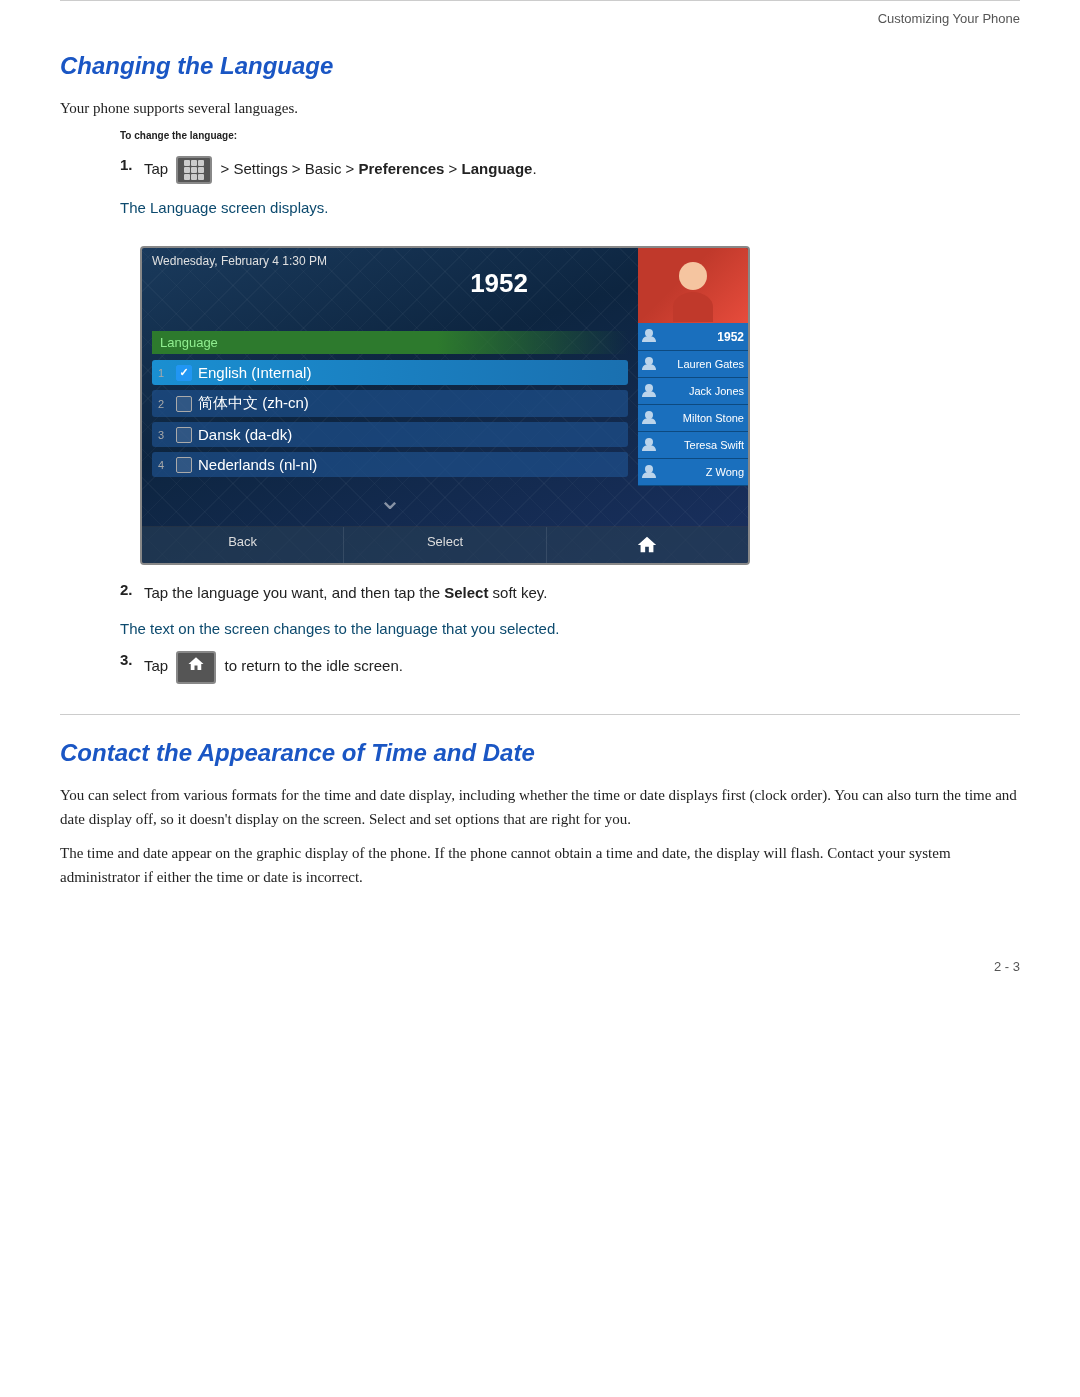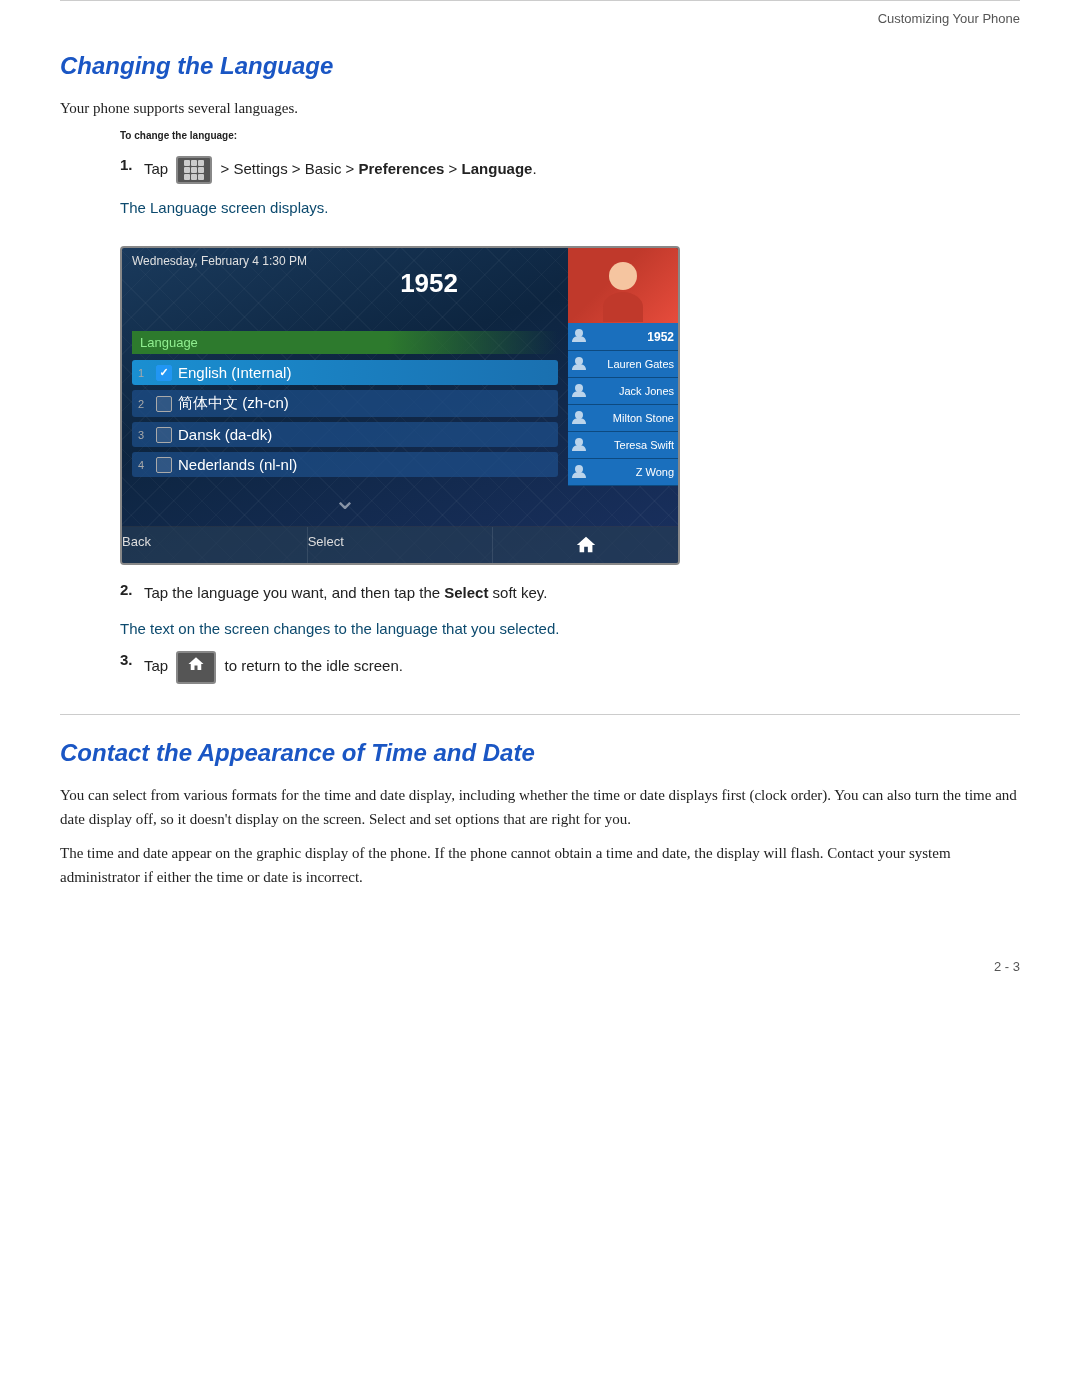--- a/index.html
+++ b/index.html
@@ -110,26 +110,27 @@
       margin: 0 4px;
     }
 
     
     .phone-screen-wrapper {
       margin: 16px 0 16px 60px;
       display: inline-block;
     }
 
     .phone-screen {
-      width: 560px;
+      width: 610px;
       background: linear-gradient(160deg, #1a3a5c 0%, #0d2540 40%, #1a3060 100%);
       border: 2px solid #888;
       border-radius: 4px;
       overflow: hidden;
       position: relative;
+      margin-left: 20px;
     }
 
     
     .phone-screen::before {
       content: '';
       position: absolute;
       inset: 0;
       background-image:
         repeating-linear-gradient(45deg, rgba(255,255,255,0.03) 0px, rgba(255,255,255,0.03) 1px, transparent 1px, transparent 20px),
         repeating-linear-gradient(-45deg, rgba(255,255,255,0.03) 0px, rgba(255,255,255,0.03) 1px, transparent 1px, transparent 20px);
@@ -286,20 +287,21 @@
     .phone-softkey-bar {
       display: flex;
       background: rgba(0,0,0,0.3);
       border-top: 1px solid rgba(255,255,255,0.1);
     }
     .softkey-btn {
       flex: 1;
       color: #ddd;
       font-size: 13px;
       padding: 7px 0;
+      text-align: center;
       border-right: 1px solid rgba(255,255,255,0.1);
       background: rgba(50,80,110,0.5);
       cursor: pointer;
     }
     .softkey-btn:last-child {
       border-right: none;
     }
     .softkey-home {
       display: flex;
       align-items: center;

